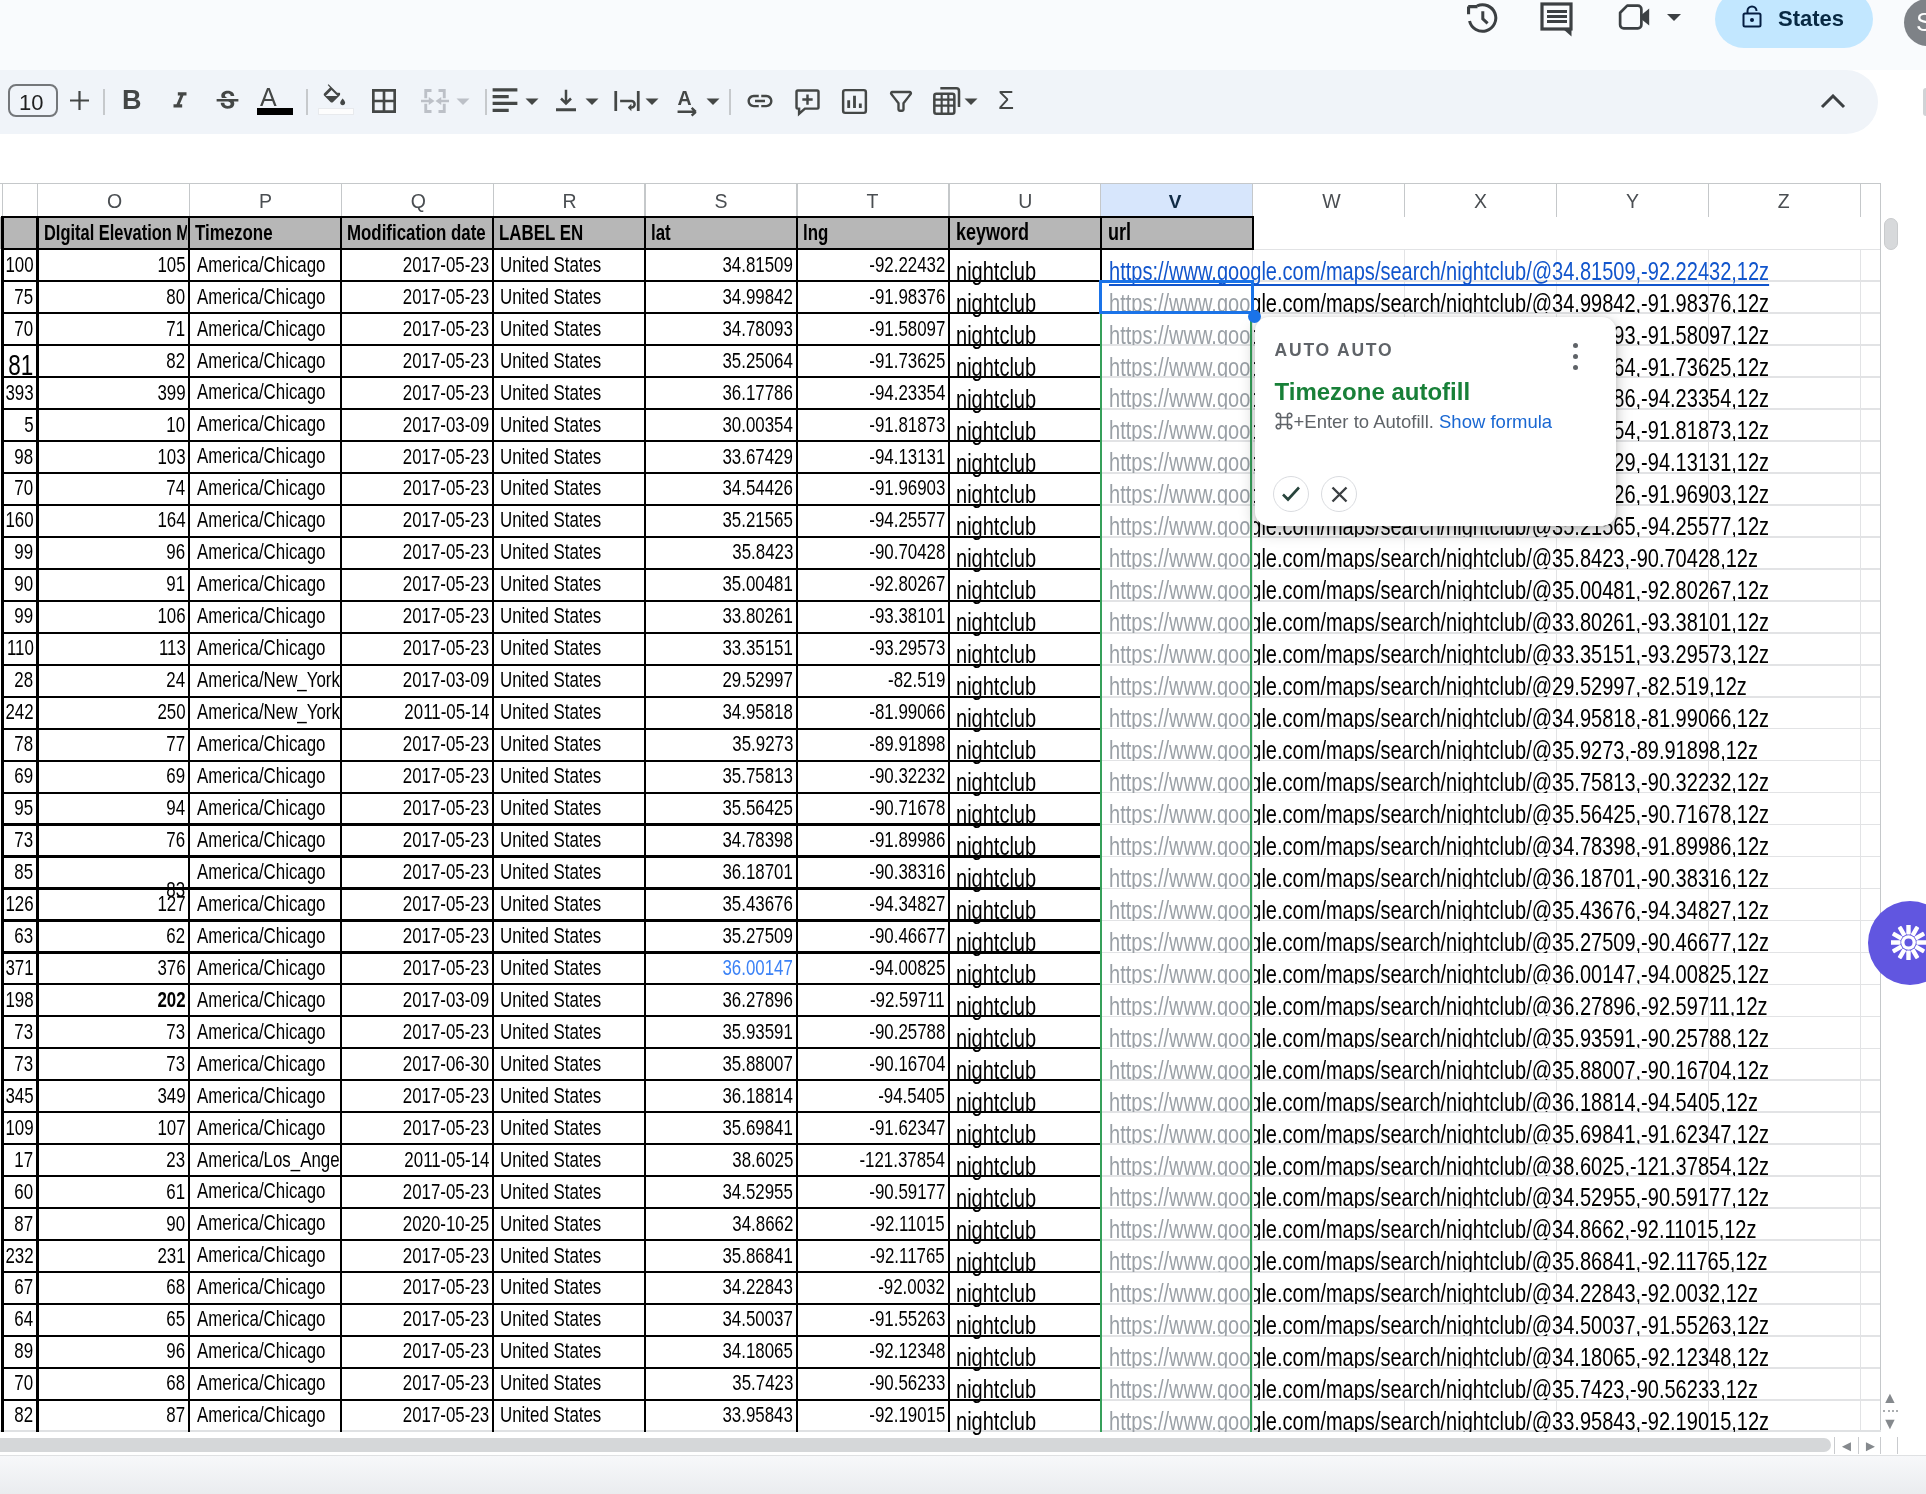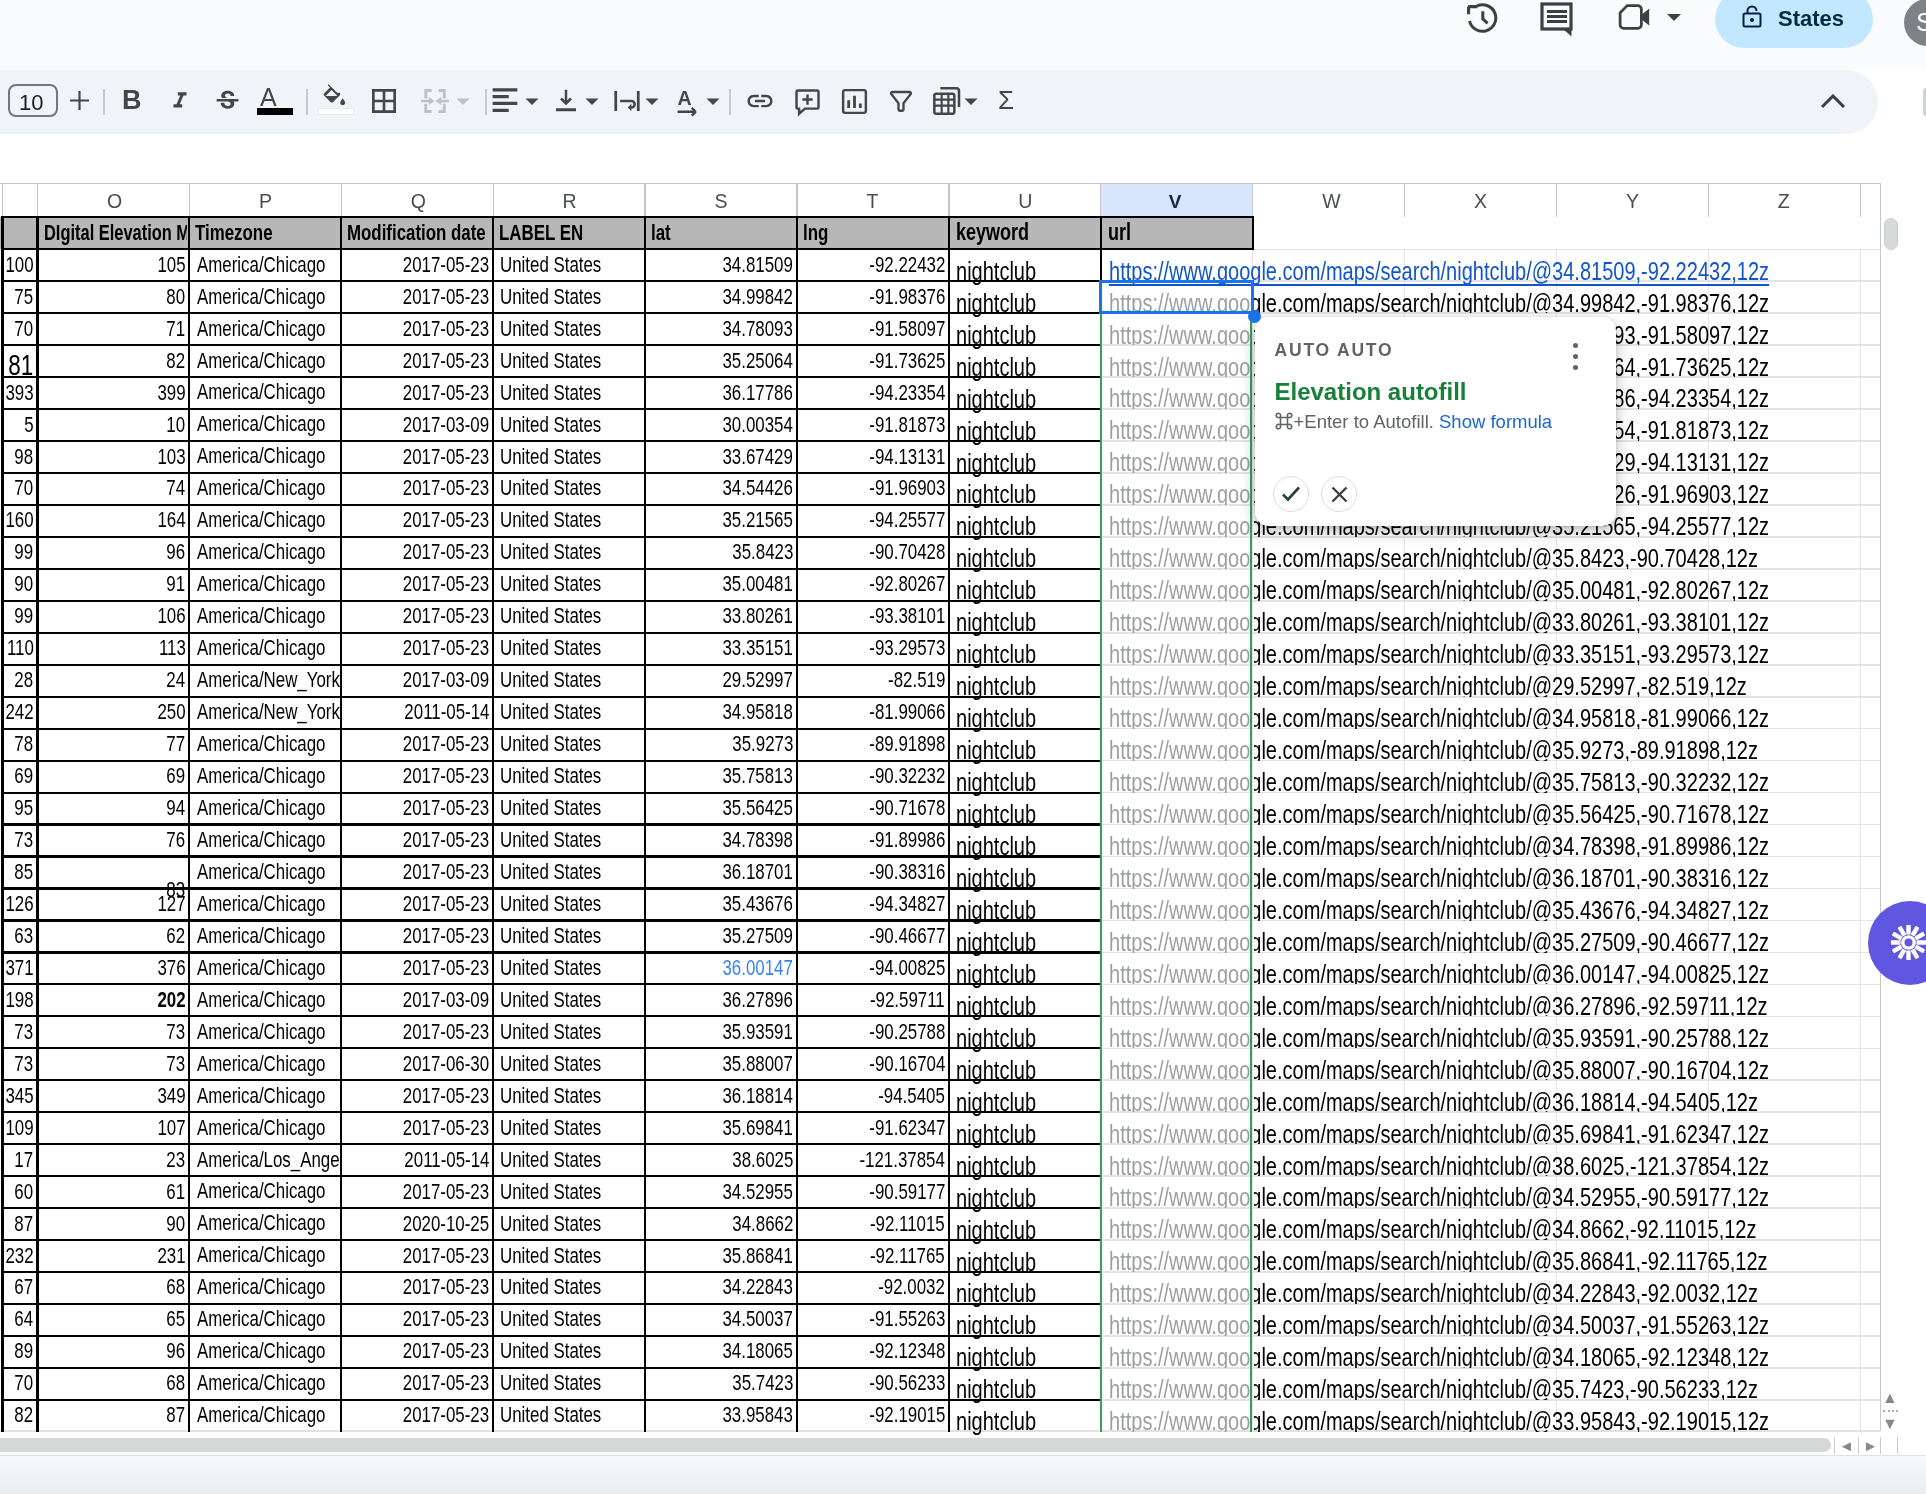--- a/index.html
+++ b/index.html
@@ -850,21 +850,21 @@
   </div>
 <div class="ab" style="left:1099.70px;top:313.22px;width:2.2px;height:1118.38px;background:#36a05a;z-index:7"></div>
 <div class="ab" style="left:1250.20px;top:313.22px;width:2.2px;height:1118.38px;background:#36a05a;z-index:7"></div>
 <div class="ab" style="left:1099.2px;top:279.7px;width:155.1px;height:34.8px;border:3px solid #1a73e8;box-sizing:border-box;z-index:8"></div>
 <div class="ab" style="left:1248px;top:310px;width:13px;height:13px;border-radius:50%;background:#1a73e8;z-index:21"></div>
 <div class="ab" style="left:1254.5px;top:317px;width:361px;height:209px;background:#fff;border-radius:14px;box-shadow:0 5px 16px rgba(0,0,0,0.25),0 1px 4px rgba(0,0,0,0.12);z-index:20"></div>
 <div class="t" style="left:1274.5px;top:342px;font-size:17.5px;font-weight:700;letter-spacing:1.8px;color:#5f6368;z-index:21">AUTO AUTO</div>
 <div class="ab" style="left:1572.5px;top:343px;width:5px;height:5px;border-radius:50%;background:#5f6368;z-index:21"></div>
 <div class="ab" style="left:1572.5px;top:354px;width:5px;height:5px;border-radius:50%;background:#5f6368;z-index:21"></div>
 <div class="ab" style="left:1572.5px;top:365px;width:5px;height:5px;border-radius:50%;background:#5f6368;z-index:21"></div>
-<div class="t" style="left:1274.5px;top:380px;font-size:24px;font-weight:700;color:#188038;z-index:21">Elevation autofill</div>
+<div class="t" style="left:1274.5px;top:380px;font-size:24px;font-weight:700;color:#188038;z-index:21">Timezone autofill</div>
 <svg class="ab" style="left:1274.5px;top:412px;z-index:21" width="18" height="18" viewBox="0 0 18 18" fill="none" stroke="#5f6368" stroke-width="1.6">
     <path d="M5.5 5.5h7v7h-7zM5.5 5.5H4a2.2 2.2 0 1 1 1.5-1.5zM12.5 5.5H14a2.2 2.2 0 1 0-1.5-1.5zM5.5 12.5H4a2.2 2.2 0 1 0 1.5 1.5zM12.5 12.5H14a2.2 2.2 0 1 1-1.5 1.5z"></path>
   </svg>
 <div class="t" style="left:1293.5px;top:412.5px;font-size:18.5px;color:#5f6368;z-index:21">+Enter to Autofill. <span style="color:#1967d2">Show formula</span></div>
 <div class="ab" style="left:1273px;top:476px;width:36px;height:36px;border:1.6px solid #dadce0;border-radius:50%;box-sizing:border-box;z-index:21"></div>
 <svg class="ab" style="left:1281px;top:485px;z-index:22" width="20" height="18" viewBox="0 0 20 18">
     <path d="M2 9.5l5 5L18 2.5" stroke="#28443c" stroke-width="2.6" fill="none"></path>
   </svg>
 <div class="ab" style="left:1321px;top:476px;width:36px;height:36px;border:1.6px solid #dadce0;border-radius:50%;box-sizing:border-box;z-index:21"></div>
 <svg class="ab" style="left:1329.5px;top:484.5px;z-index:22" width="19" height="19" viewBox="0 0 19 19">

